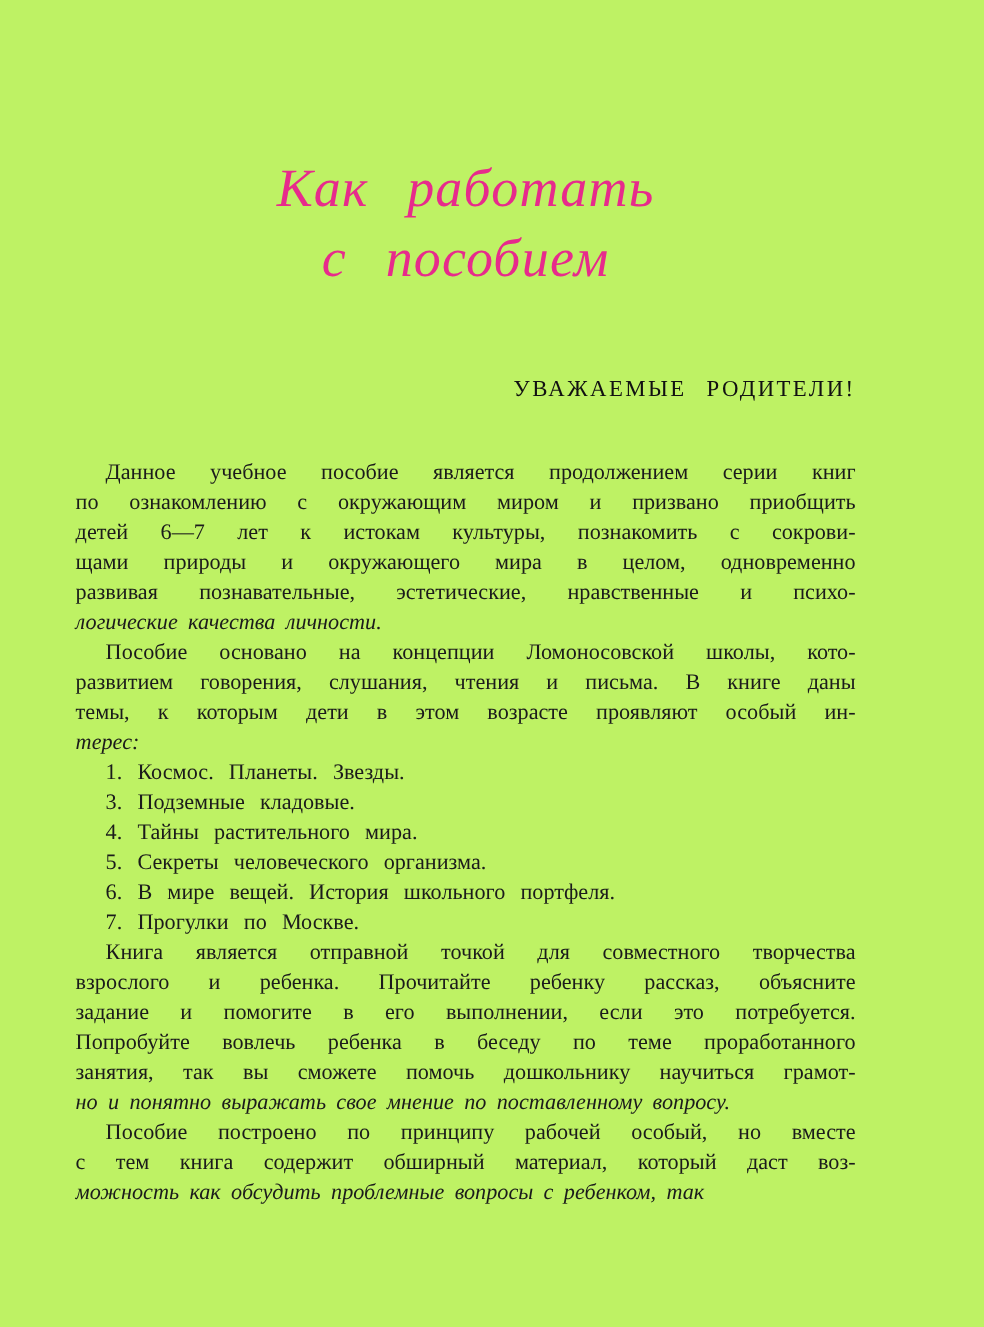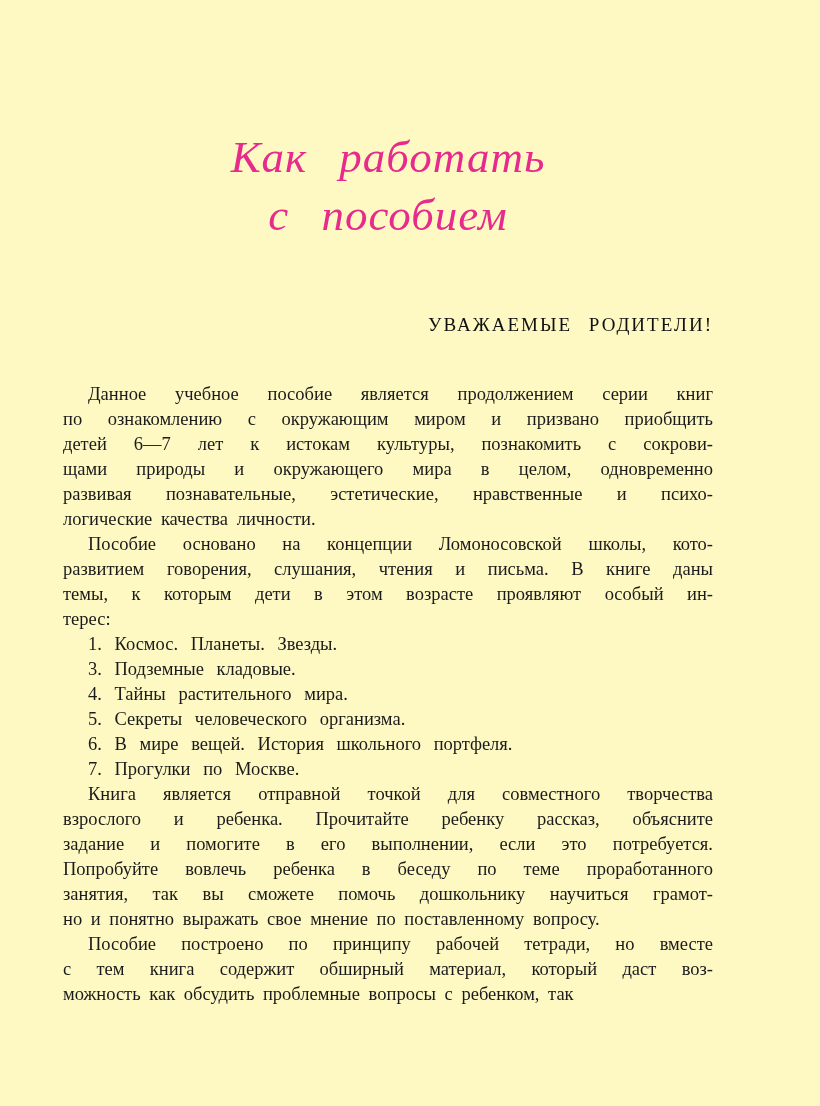--- a/index.html
+++ b/index.html
@@ -4,21 +4,21 @@
 <style>
   html, body {
     margin: 0;
     padding: 0;
     background: #ffffff;
   }
   .page {
     position: relative;
     width: 820px;
     height: 1106px;
-    background: #fef9c3;
+    background: #bef264;
     font-family: "Liberation Serif", serif;
     color: #1b1b1b;
     overflow: hidden;
   }
   .chapter-title {
     position: absolute;
     top: 128px;
     left: 63px;
     width: 650px;
     text-align: center;
@@ -54,20 +54,21 @@
     text-align: justify;
     text-align-last: justify;
     white-space: normal;
   }
   .line.first {
     text-indent: 25px;
   }
   .line.last {
     text-align: left;
     text-align-last: left;
+    font-style: italic;
   }
   .list-item {
     text-align: left;
     text-align-last: left;
     padding-left: 25px;
     word-spacing: 8px;
   }
 </style>
 </head>
 <body>
@@ -103,18 +104,18 @@
       </div>
       <div>
         <div class="line first">Книга является отправной точкой для совместного творчества</div>
         <div class="line">взрослого и ребенка. Прочитайте ребенку рассказ, объясните</div>
         <div class="line">задание и помогите в его выполнении, если это потребуется.</div>
         <div class="line">Попробуйте вовлечь ребенка в беседу по теме проработанного</div>
         <div class="line">занятия, так вы сможете помочь дошкольнику научиться грамот-</div>
         <div class="line last">но и понятно выражать свое мнение по поставленному вопросу.</div>
       </div>
       <div>
-        <div class="line first">Пособие построено по принципу рабочей тетради, но вместе</div>
+        <div class="line first">Пособие построено по принципу рабочей особый, но вместе</div>
         <div class="line">с тем книга содержит обширный материал, который даст воз-</div>
         <div class="line last">можность как обсудить проблемные вопросы с ребенком, так</div>
       </div>
     </div>
 </div>
 
 </body></html>

